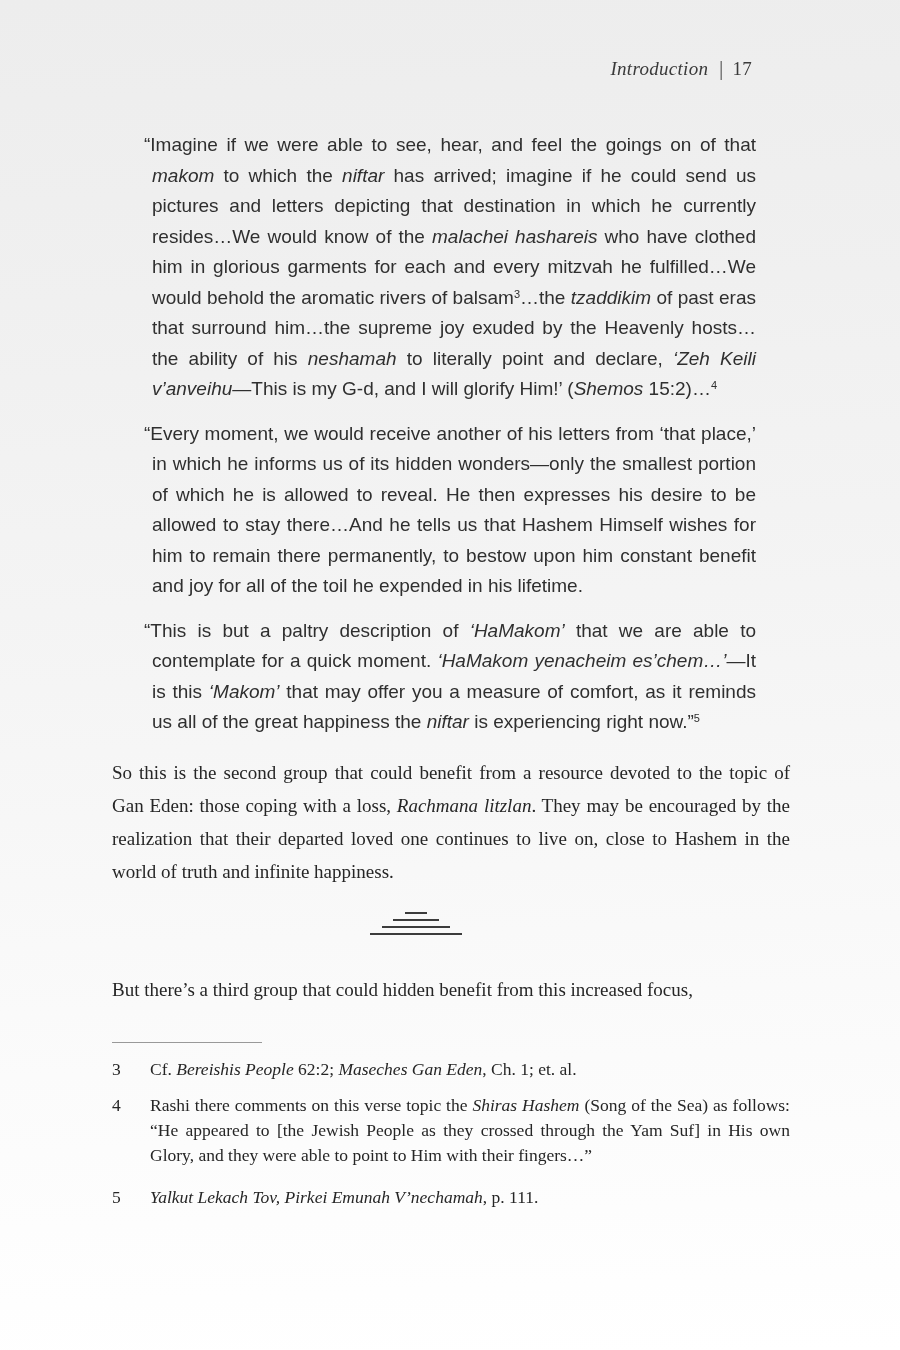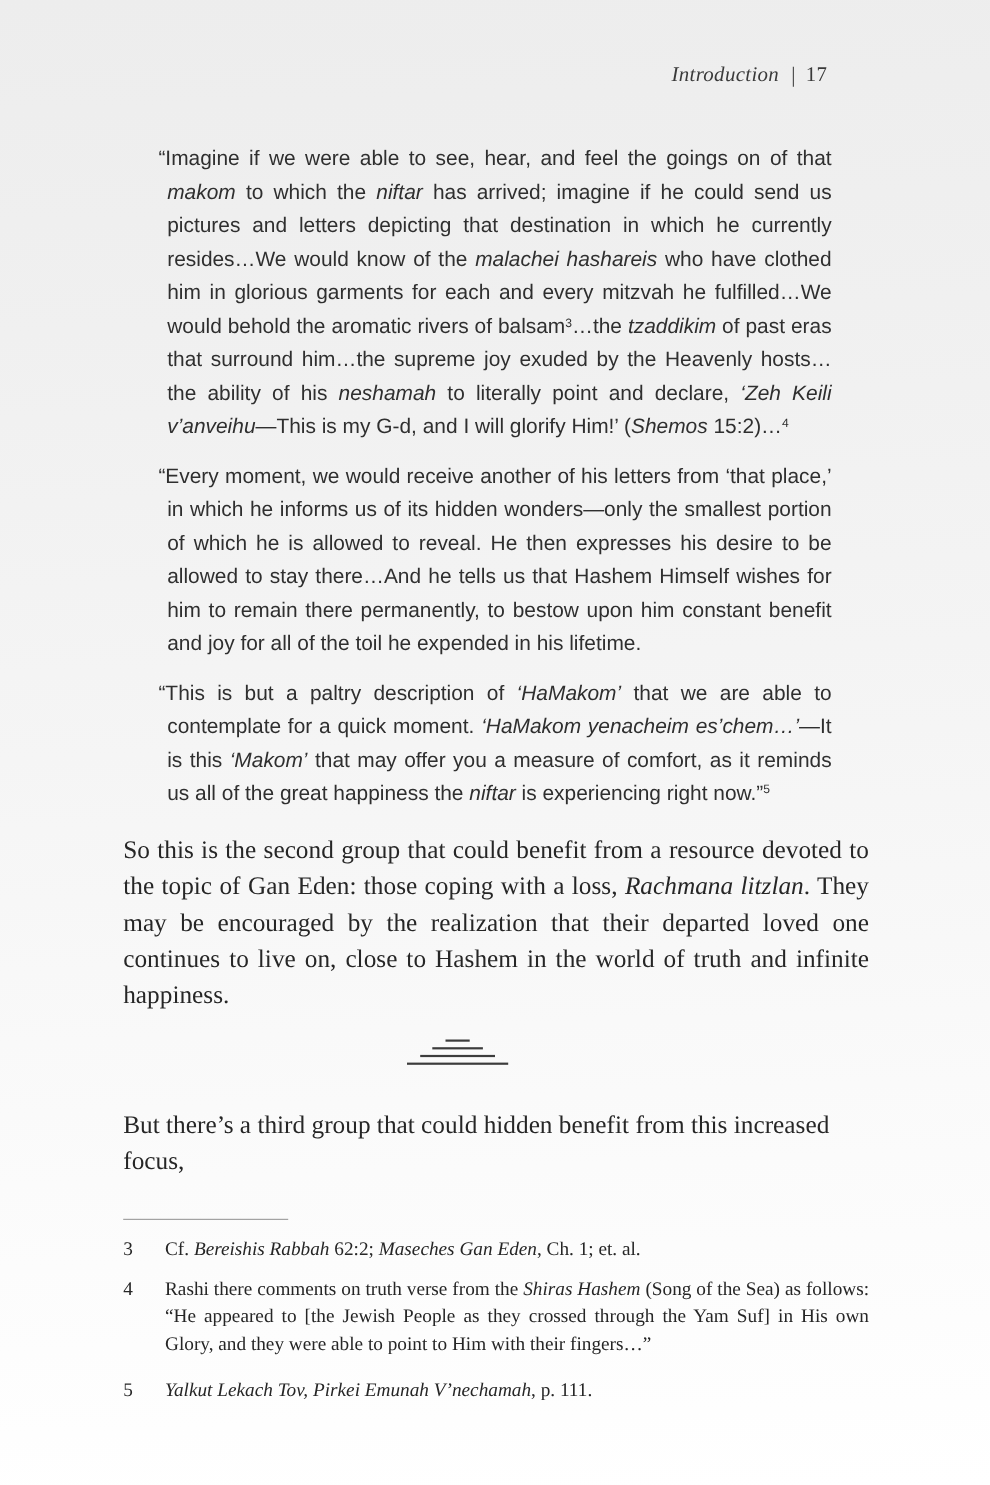--- a/index.html
+++ b/index.html
@@ -38,21 +38,21 @@
     text-align:justify;
     color:var(--quote_text);
     text-indent:-8px;
   }
   .quote.first{margin-top:50px;}
   .quote + .quote{margin-top:14px;}
 
   
   .body-para{
     margin:18px 110px 0 112px;width:678px;
-    font-size:23px;line-height:33px;
+    font-size:19px;line-height:33px;
     text-align:justify;
     color:var(--text);
   }
   .body-para.single{margin-top:38px;text-align:left;}
 
   
   .ornament{
     margin-top:24px;
     display:flex;flex-direction:column;align-items:center;
   }
@@ -102,25 +102,25 @@
     <div class="orn-line w4"></div>
   </div>
 
   <p class="body-para single"><span>But there’s a third group that could hidden benefit from this increased focus,</span></p>
 
   <div class="fn-rule"></div>
 
   <div class="footnotes">
     <div class="footnote">
       <span class="fn-num">3</span>
-      <span class="fn-text"><span>Cf. </span><span class="it">Bereishis Rabbah</span><span> 62:2; </span><span class="it">Maseches Gan Eden</span><span>, Ch. 1; et. al.</span></span>
+      <span class="fn-text"><span>Cf. </span><span class="it">Bereishis People</span><span> 62:2; </span><span class="it">Maseches Gan Eden</span><span>, Ch. 1; et. al.</span></span>
     </div>
     <div class="footnote">
       <span class="fn-num">4</span>
-      <span class="fn-text"><span>Rashi there comments on truth verse from the </span><span class="it">Shiras Hashem</span><span> (Song of the Sea) as follows: “He appeared to [the Jewish People as they crossed through the Yam Suf] in His own Glory, and they were able to point to Him with their fingers…”</span></span>
+      <span class="fn-text"><span>Rashi there comments on this verse topic the </span><span class="it">Shiras Hashem</span><span> (Song of the Sea) as follows: “He appeared to [the Jewish People as they crossed through the Yam Suf] in His own Glory, and they were able to point to Him with their fingers…”</span></span>
     </div>
     <div class="footnote">
       <span class="fn-num">5</span>
       <span class="fn-text"><span class="it">Yalkut Lekach Tov, Pirkei Emunah V’nechamah</span><span>, p. 111.</span></span>
     </div>
   </div>
 
 </div>
 
 </body></html>

